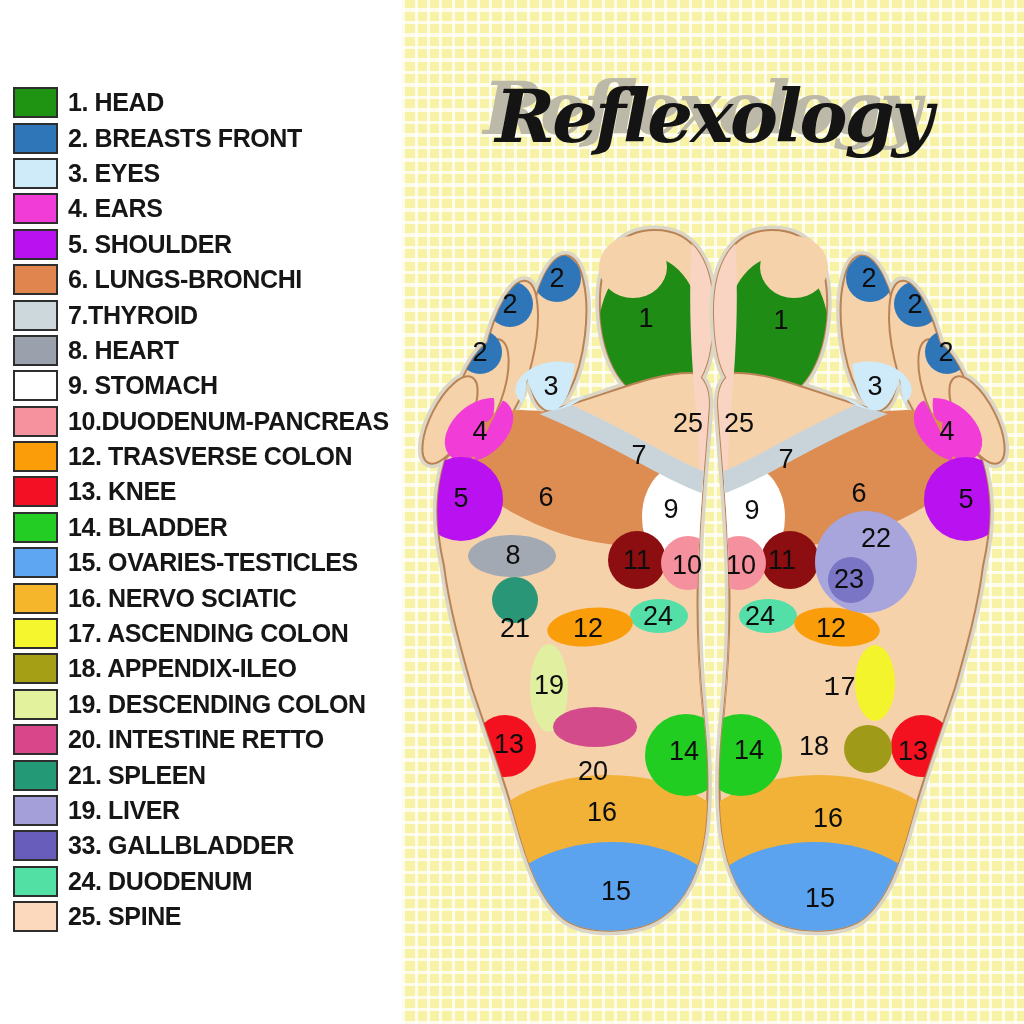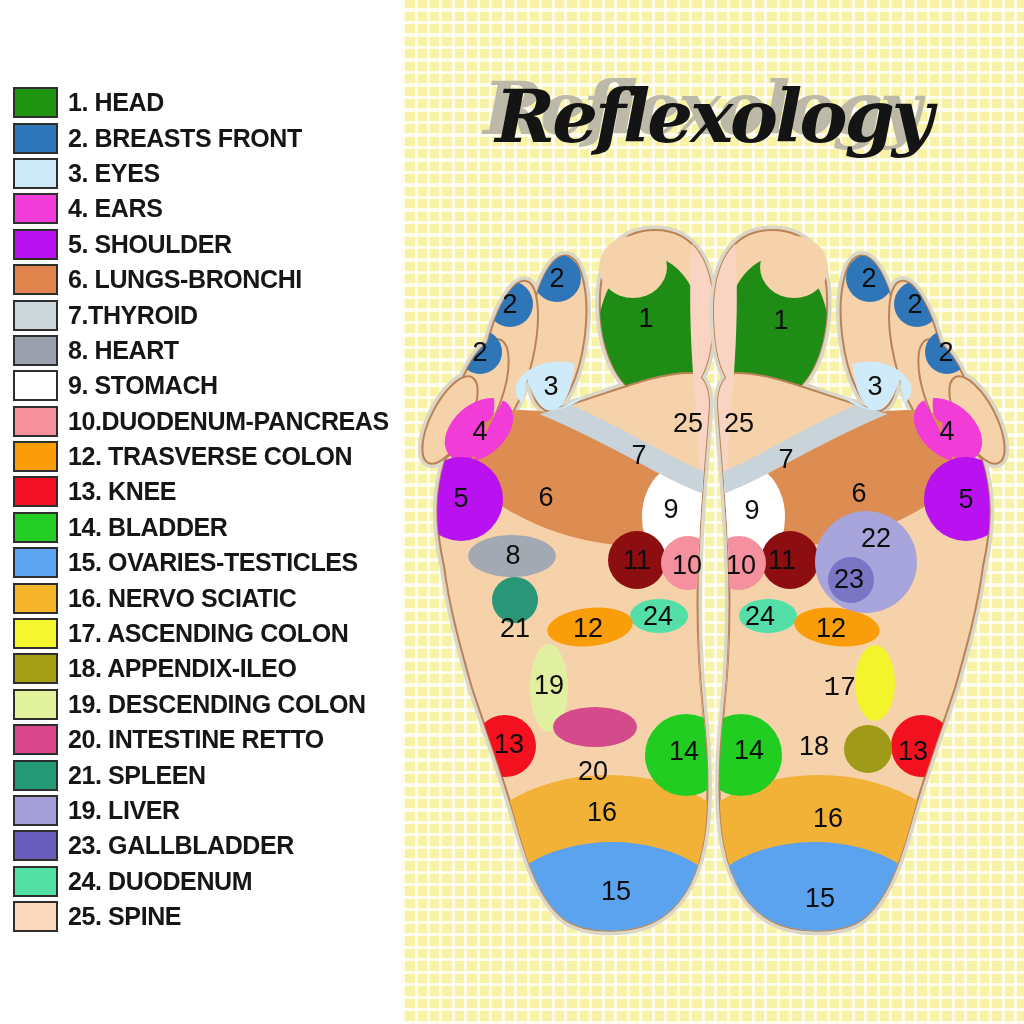--- a/index.html
+++ b/index.html
@@ -116,21 +116,21 @@
       <div class="legend-row">
         <span class="legend-swatch" style="background: rgb(35, 153, 118); border-color: rgb(46, 46, 46);"></span>
         <span class="legend-text">21. SPLEEN</span>
       </div>
       <div class="legend-row">
         <span class="legend-swatch" style="background: rgb(164, 159, 217); border-color: rgb(46, 46, 46);"></span>
         <span class="legend-text">19. LIVER</span>
       </div>
       <div class="legend-row">
         <span class="legend-swatch" style="background: rgb(105, 93, 187); border-color: rgb(46, 46, 46);"></span>
-        <span class="legend-text">23. GALLBLADDER</span>
+        <span class="legend-text">33. GALLBLADDER</span>
       </div>
       <div class="legend-row">
         <span class="legend-swatch" style="background: rgb(82, 224, 164); border-color: rgb(46, 46, 46);"></span>
         <span class="legend-text">24. DUODENUM</span>
       </div>
       <div class="legend-row">
         <span class="legend-swatch" style="background: rgb(252, 217, 189); border-color: rgb(46, 46, 46);"></span>
         <span class="legend-text">25. SPINE</span>
       </div>
     </div>

